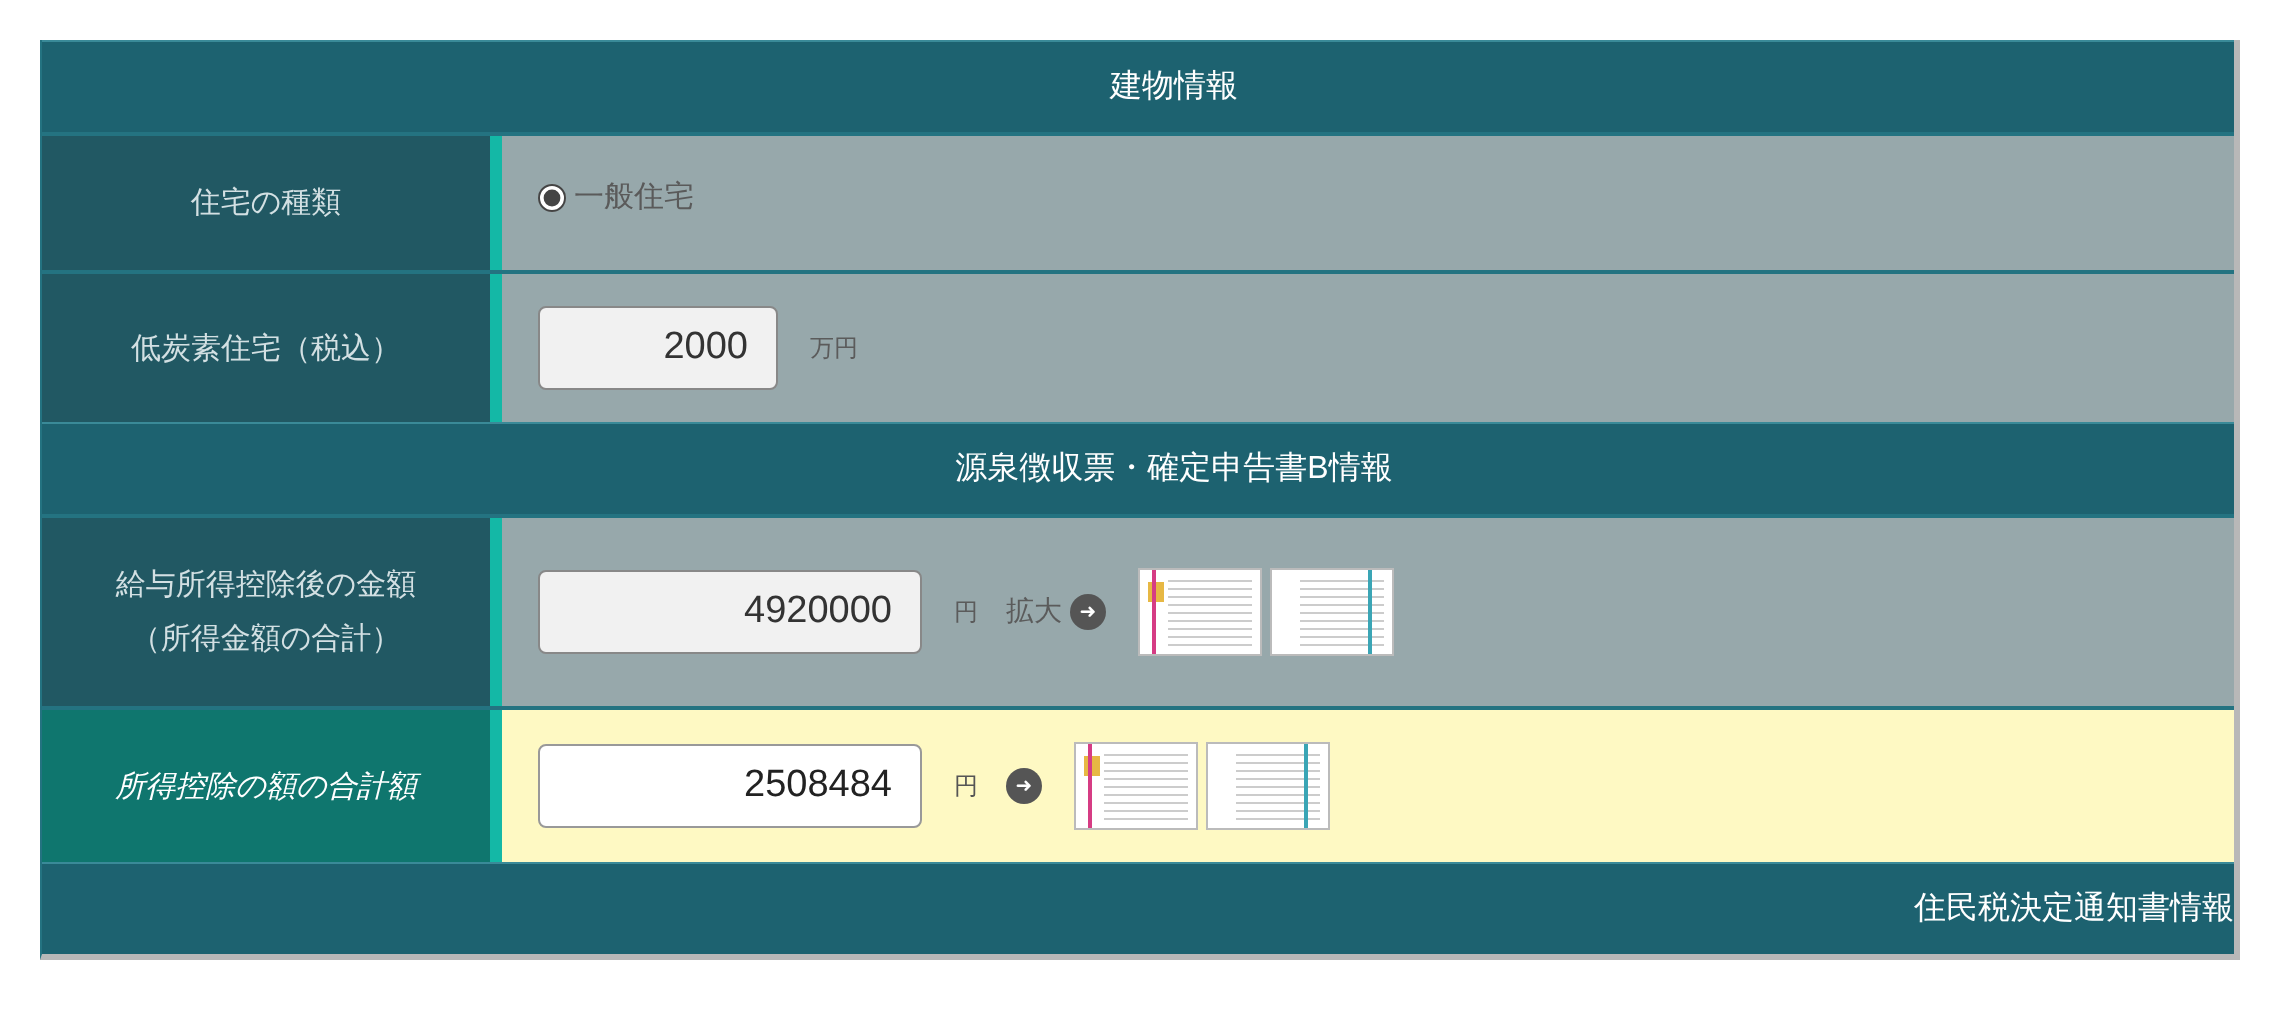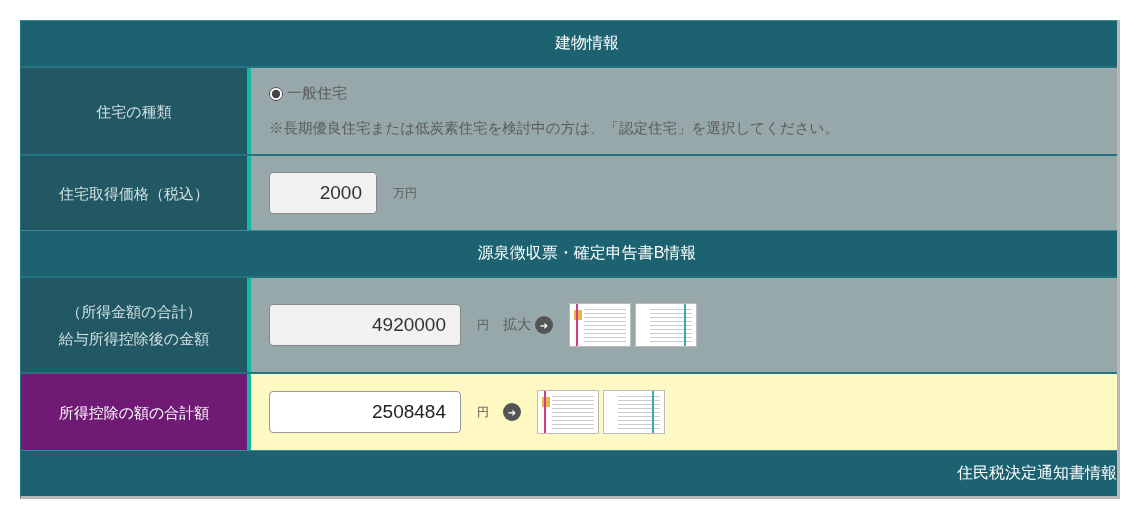--- a/index.html
+++ b/index.html
@@ -38,39 +38,39 @@
     min-width: 230px;
     background: #2a7b89;
     color: #fff;
     display: flex;
     flex-direction: column;
     justify-content: center;
     padding: 20px 8px;
     font-size: 15px;
     line-height: 1.8;
     text-align: center;
-    border-right: 4px solid #14b8a6;
+    border-right: 6px solid #14b8a6;
   }
   .content-cell {
     flex: 1;
     background: #fef9c3;
     padding: 16px 18px;
     display: flex;
     align-items: center;
     flex-wrap: wrap;
     gap: 10px;
     color: #444;
   }
   .radio-line { display: flex; align-items: flex-start; gap: 22px; margin-bottom: 6px; }
   .radio-item { display: inline-flex; align-items: center; gap: 4px; }
   input[type=radio] { width: 14px; height: 14px; accent-color: #444; }
   .note { width: 100%; font-size: 14.5px; }
 
   .num-input {
-    width: 108px;
+    width: 120px;
     height: 42px;
     border: 1px solid #999;
     border-radius: 4px;
     text-align: right;
     padding: 0 14px;
     font-size: 19px;
     background: #fff;
     color: #222;
   }
   .num-input.wide { width: 192px; }
@@ -120,42 +120,41 @@
     <div class="label-cell">
       <span>住宅の種類</span>
     </div>
     <div class="content-cell">
       <div class="radio-line">
         <label class="radio-item">
           <input type="radio" name="htype" checked="" style="">
           <span>一般住宅</span>
         </label>
       </div>
-      <div class="note">※長期優良住宅または低炭素住宅を検討中の方は、「認定住宅」を選択してください。</div>
     </div>
   </div>
 
   <div class="row dim">
     <div class="label-cell">
-      <span>住宅取得価格（税込）</span>
+      <span>低炭素住宅（税込）</span>
     </div>
     <div class="content-cell">
       <input class="num-input" value="2000" style="">
       <span class="unit">万円</span>
     </div>
   </div>
 
   <div class="section-header dim">
     <span>源泉徴収票・確定申告書B情報</span>
   </div>
 
   <div class="row dim">
     <div class="label-cell">
+      <span>給与所得控除後の金額</span>
       <span>（所得金額の合計）</span>
-      <span>給与所得控除後の金額</span>
     </div>
     <div class="content-cell">
       <input class="num-input wide" value="4920000" style="">
       <span class="unit">円</span>
       <span class="expand">
         <span>拡大</span>
         <span class="arrow-circle">➜</span>
       </span>
       <span class="doc-thumbs">
         <span class="thumb">
@@ -163,21 +162,21 @@
             <span class="block"></span>
           </span>
         <span class="thumb teal">
             <span class="bars"></span>
           </span>
       </span>
     </div>
   </div>
 
   <div class="row">
-    <div class="label-cell" style="background:#701a75;">
+    <div class="label-cell" style="background:#0f766e;font-style:italic;">
       <span>所得控除の額の合計額</span>
     </div>
     <div class="content-cell">
       <input class="num-input wide" value="2508484" style="">
       <span class="unit">円</span>
       <span class="expand">
         <span class="arrow-circle">➜</span>
       </span>
       <span class="doc-thumbs">
         <span class="thumb">

